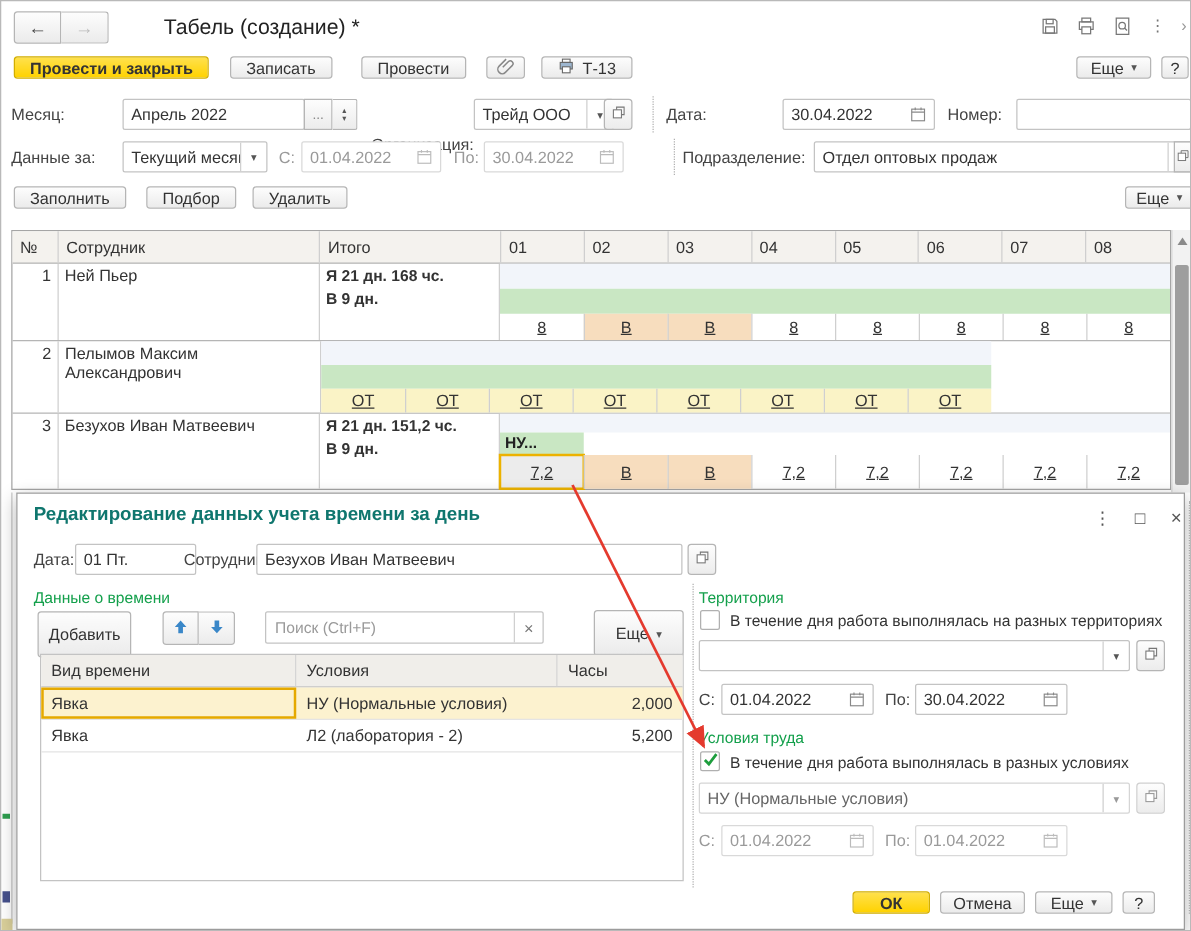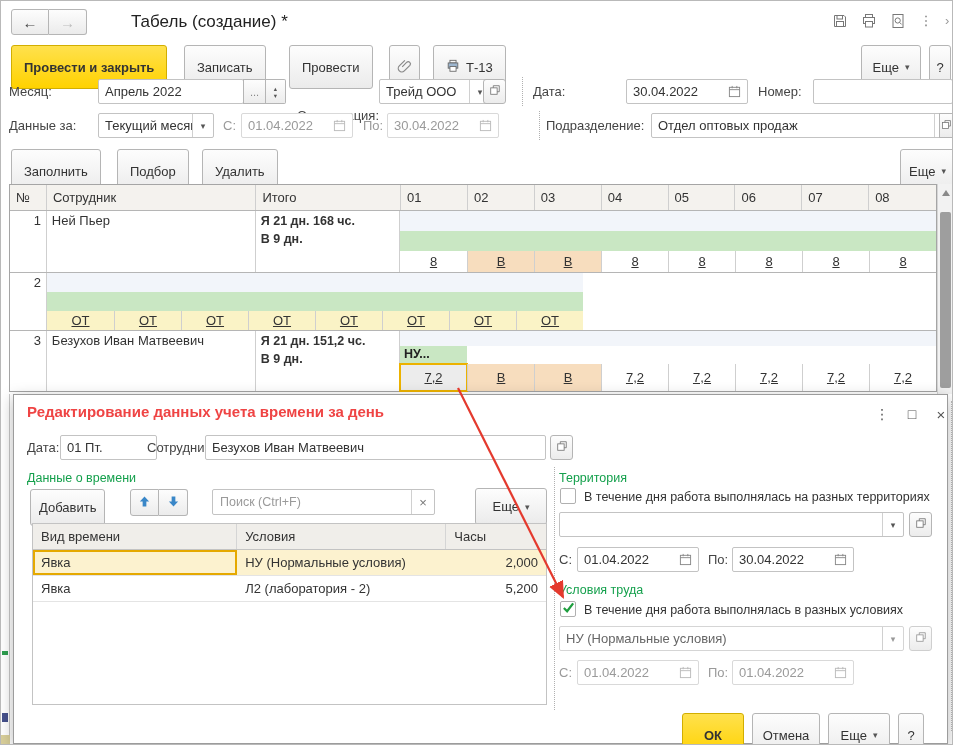--- a/index.html
+++ b/index.html
@@ -3,21 +3,21 @@
 <meta charset="utf-8">
 <style>
   * { box-sizing: border-box; margin: 0; padding: 0; }
   html,body { width:953px; height:745px; }
   body { font-family:"Liberation Sans", sans-serif; font-size:13px; color:#333; background:#fff; }
   .win { position:relative; width:953px; height:745px; background:#fff; border:1px solid #b9b9b9; overflow:hidden; }
   .abs { position:absolute; }
 
   
   .btn { position:absolute; display:inline-flex; align-items:center; justify-content:center; gap:6px;
-         height:44px; padding:0 12px; background:linear-gradient(#fdfdfd,#ebebeb);
+         height:18px; padding:0 12px; background:linear-gradient(#fdfdfd,#ebebeb);
          border:1px solid #b5b5b5; border-radius:3px; font-size:13px; color:#333; cursor:default; }
   .btn.yellow { background:linear-gradient(#ffe14d,#ffd200); border-color:#d2ae00; font-weight:bold; }
   .btn.small { height:37px; padding:0 8px; }
   .navgroup { position:absolute; left:10px; top:8px; display:flex; }
   .navbtn { width:38px; height:26px; display:flex; align-items:center; justify-content:center;
             background:linear-gradient(#fdfdfd,#ebebeb); border:1px solid #b5b5b5; font-size:15px; color:#444; }
   .navbtn:first-child { border-radius:3px 0 0 3px; }
   .navbtn:last-child { border-radius:0 3px 3px 0; border-left:none; color:#bdbdbd; }
   .arrow { font-size:9px; color:#555; }
 
@@ -62,21 +62,21 @@
   .nu-cell { width:67px; background:#c9e7c3; font-weight:bold; font-size:12.5px; padding:1px 4px; color:#222; }
 
   
   .sb { position:absolute; left:936px; top:183px; width:15px; height:210px; background:#f2f2f2; border-left:1px solid #d5d5d5; }
   .sb-thumb { position:absolute; left:2px; top:28px; width:11px; height:176px; background:#9e9e9e; border-radius:2px; }
   .sb-up { position:absolute; left:4px; top:6px; width:0; height:0; border-left:4px solid transparent; border-right:4px solid transparent; border-bottom:6px solid #8a8a8a; }
 
   
   .dialog { position:absolute; left:12px; top:393px; width:935px; height:350px; background:#fff;
             border:1px solid #9c9c9c; box-shadow:0 4px 14px rgba(0,0,0,.28); z-index:40; }
-  .dlg-title { position:absolute; left:13px; top:8px; font-size:15px; font-weight:bold; color:#ef4444; }
+  .dlg-title { position:absolute; left:13px; top:8px; font-size:15px; font-weight:bold; color:#0f766e; }
   .dlg-ctl { position:absolute; top:9px; width:20px; height:20px; display:flex; align-items:center; justify-content:center; color:#555; font-size:14px; }
   .sec-title { position:absolute; font-size:12.5px; color:#14a04c; }
   .cbx { position:absolute; width:16px; height:16px; border:1px solid #b0b0b0; border-radius:2px; background:#fff; display:flex; align-items:center; justify-content:center; }
   .cbx-lbl { position:absolute; font-size:12.5px; color:#333; white-space:nowrap; }
 
   .dtable { position:absolute; left:18px; top:128px; width:515px; height:182px; border:1px solid #c3c3c3; }
   .dt-head { display:flex; height:26px; background:#f0eeea; border-bottom:1px solid #c3c3c3; }
   .dt-head div { padding:5px 8px; border-right:1px solid #d5d5d5; white-space:nowrap; overflow:hidden; }
   .dt-head div:last-child { border-right:none; }
   .dt-row { display:flex; height:26px; border-bottom:1px solid #e4e4e4; align-items:stretch; }
@@ -313,20 +313,21 @@
             </div>
           <div class="dc">
               <span class="dl">8</span>
             </div>
         </div>
       </div>
     </div>
 
     <div class="g-row" style="height:58px;">
       <div class="gc num w-num">2</div>
+      <div class="gc w-name" style="white-space:normal;">Пелымов Максим Александрович</div>
       <div class="dayarea">
         <div class="strip s-blue" style="height:19px;"></div>
         <div class="strip s-green" style="height:19px;"></div>
         <div class="strip vals" style="height:19px;">
           <div class="dc vacation">
               <span class="dl">ОТ</span>
             </div>
           <div class="dc vacation">
               <span class="dl">ОТ</span>
             </div>

